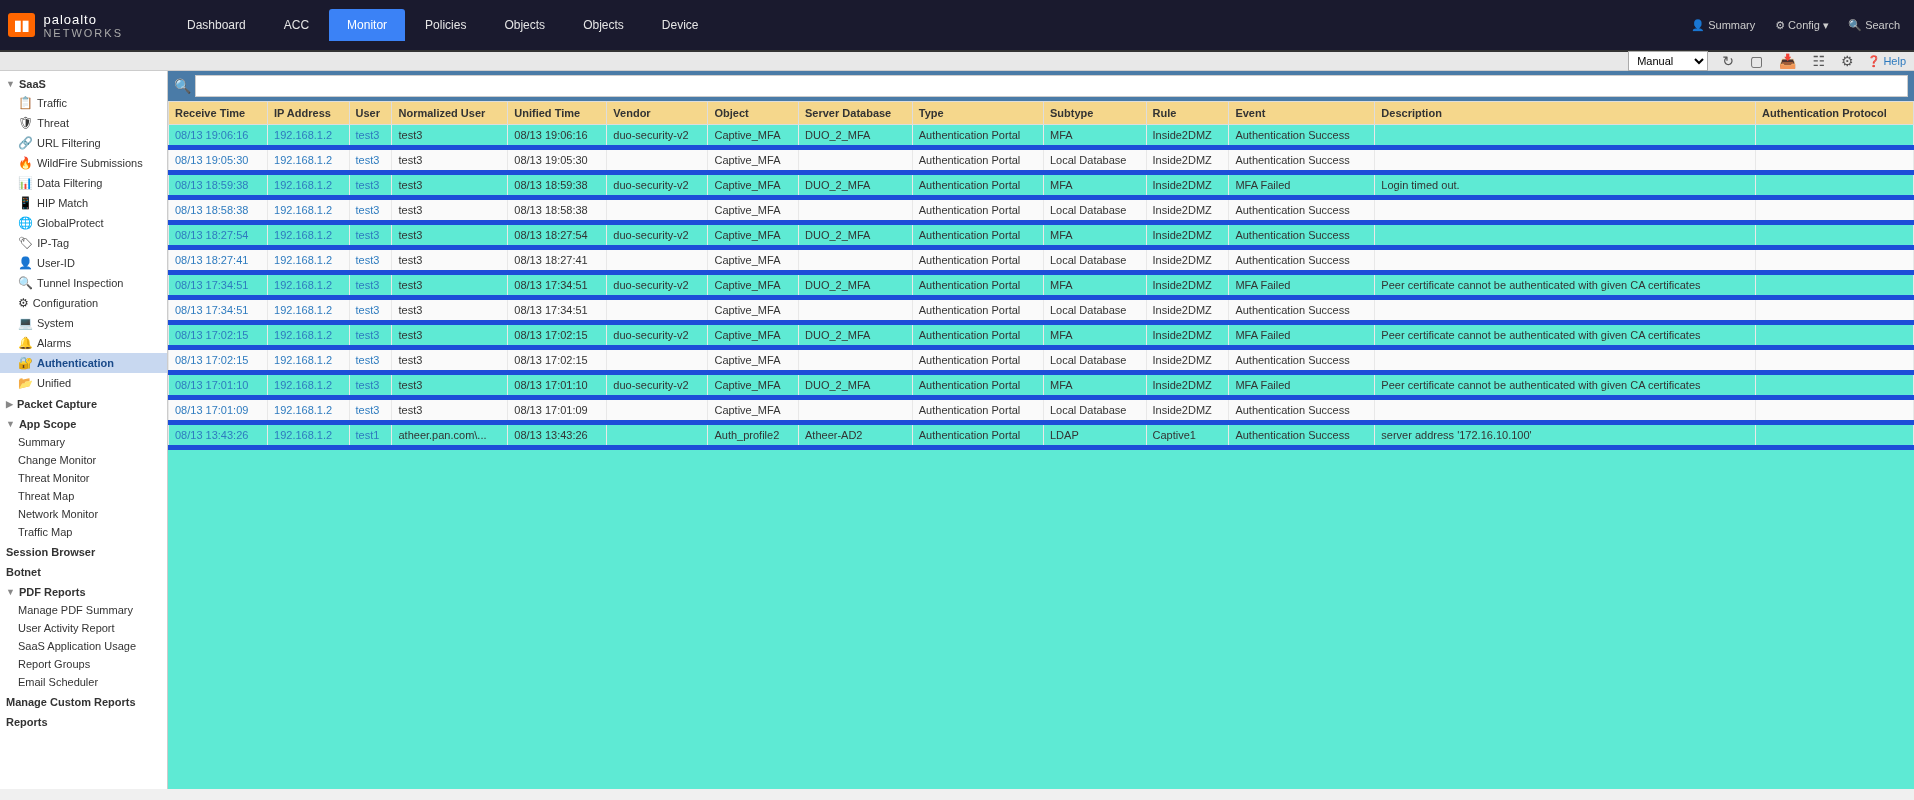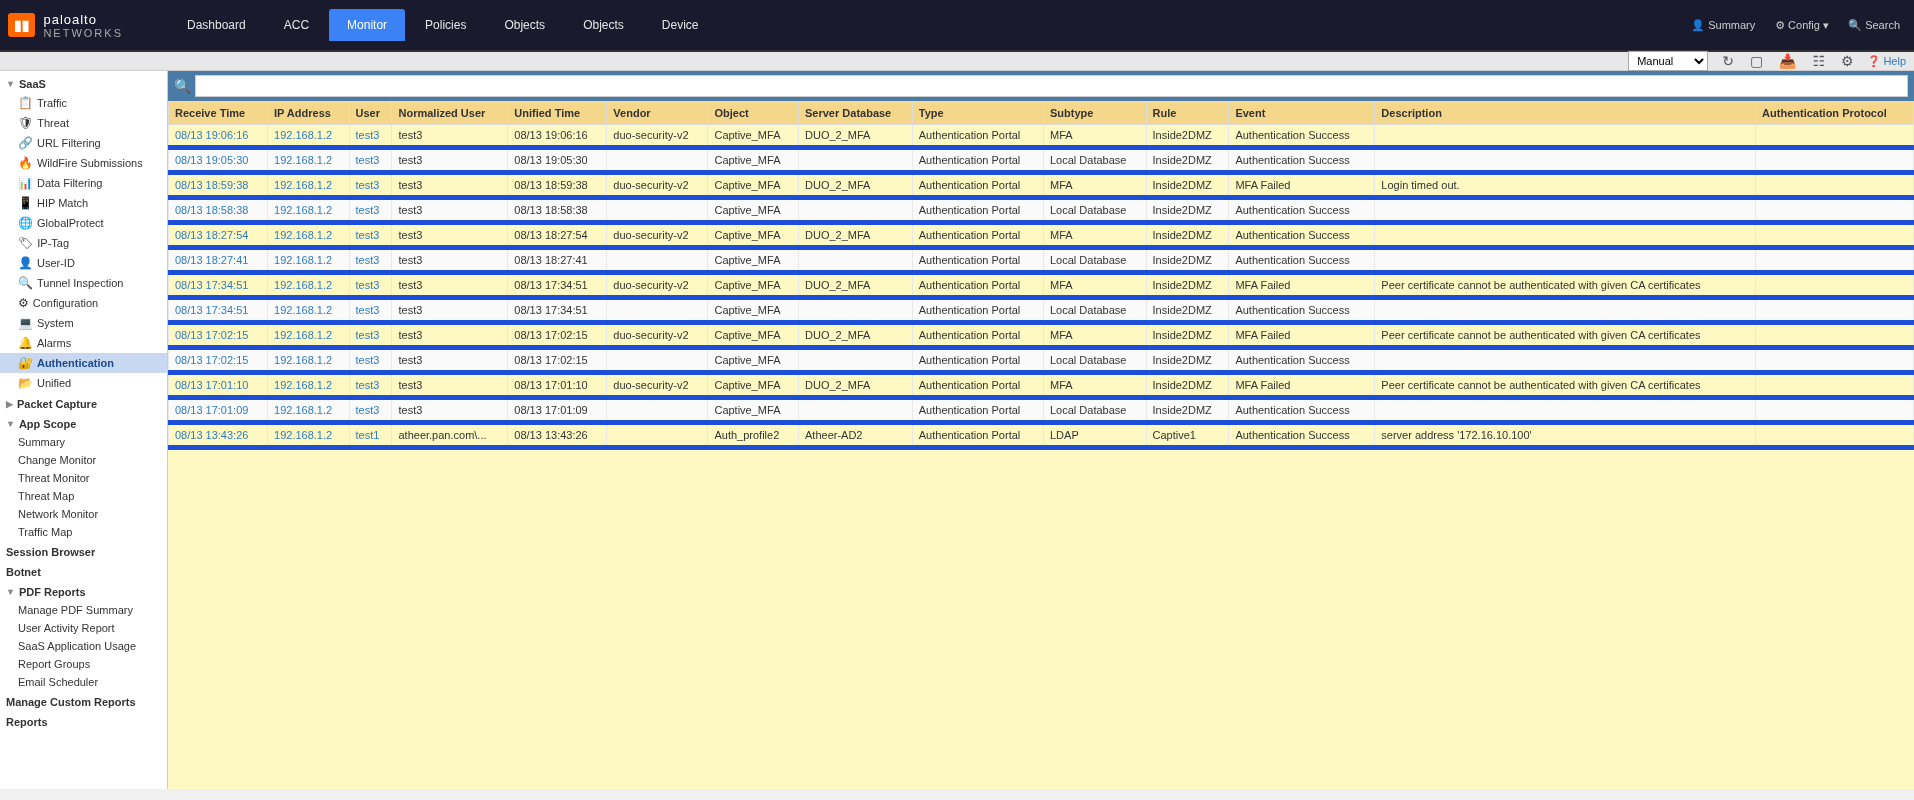--- a/index.html
+++ b/index.html
@@ -163,21 +163,21 @@
     }
     .search-icon-small {
       color: #ccc;
       font-size: 14px;
     }
 
     
     #table-container {
       flex: 1;
       overflow: auto;
-      background: #fef9c3;
+      background: #5eead4;
     }
 
     table {
       width: 100%;
       border-collapse: collapse;
       font-size: 11px;
     }
     thead th {
       background: #f5d78c;
       border: 1px solid #ddd;

